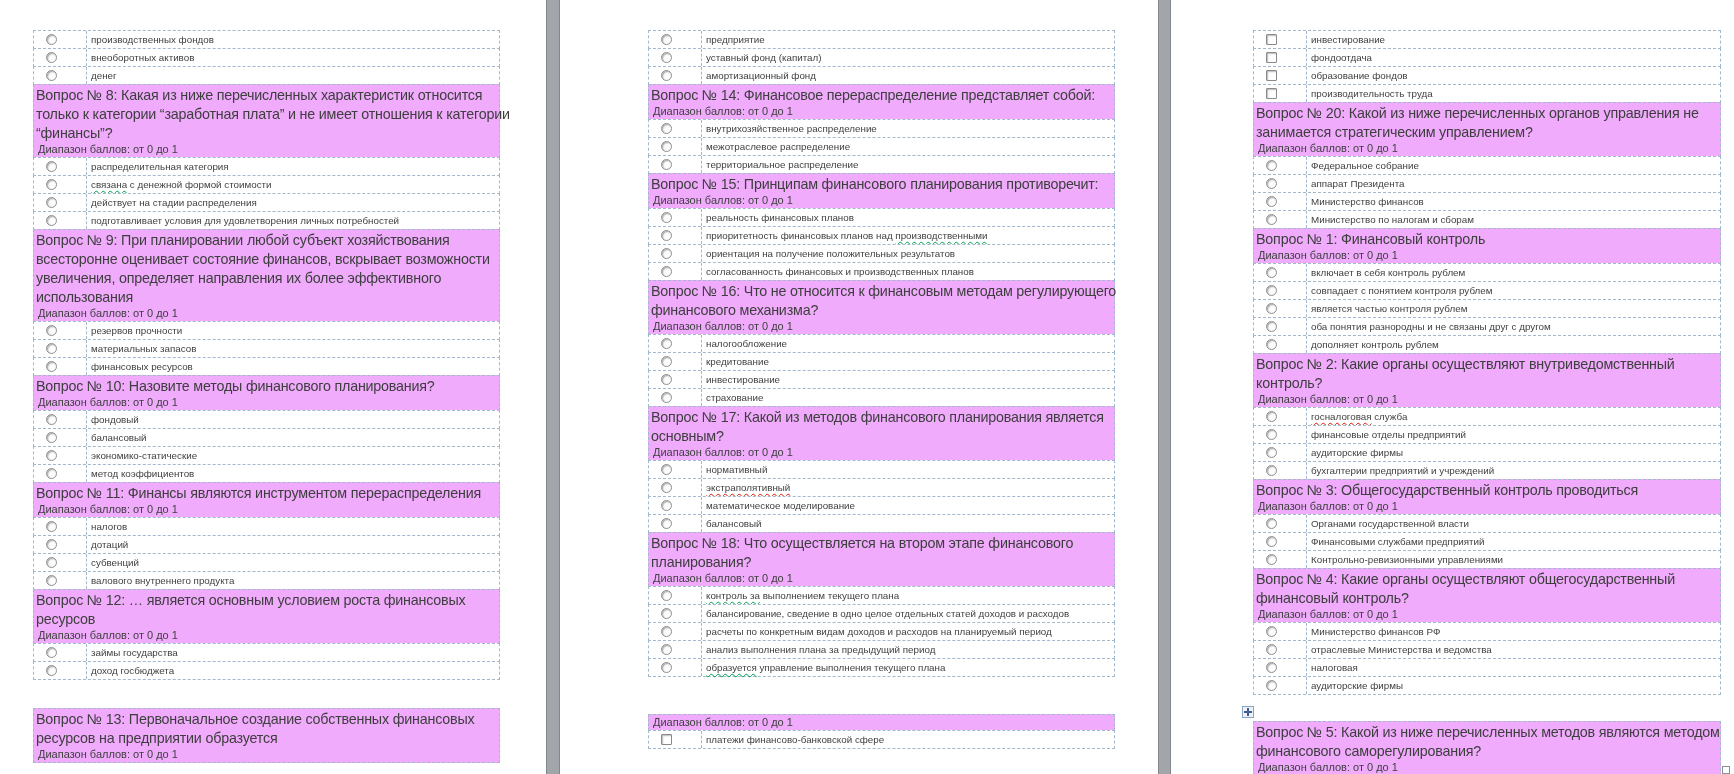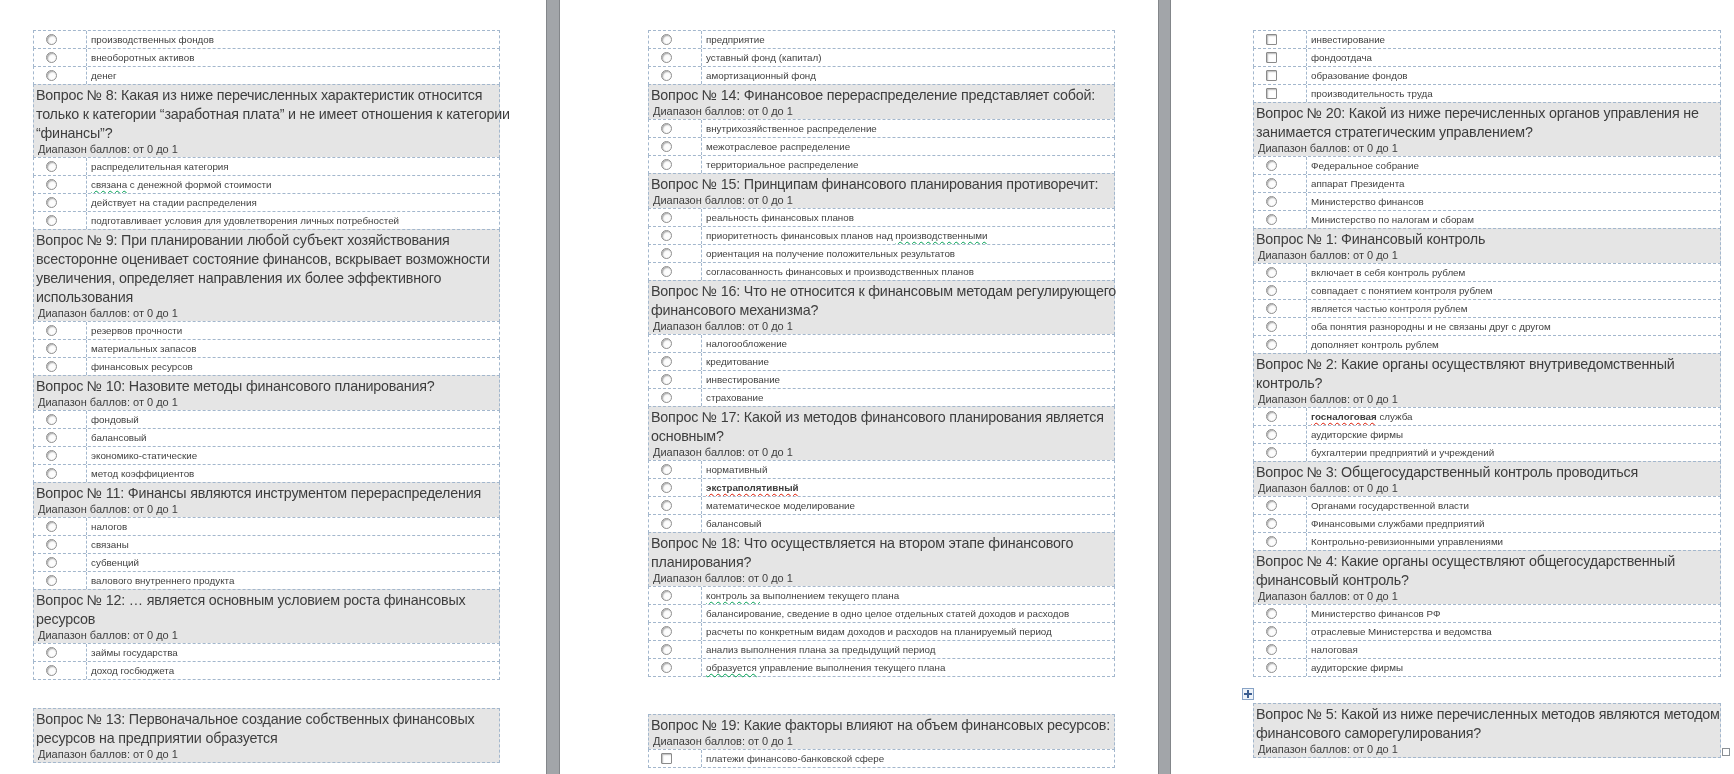--- a/index.html
+++ b/index.html
@@ -30,26 +30,26 @@
     padding-left:12px;box-sizing:border-box;border-right:1px dashed #a3b7cd;
   }
   .radio{width:9px;height:9px;border:1px solid #8f8f8f;border-radius:50%;
     background:#fdfdfd;box-shadow:inset 1px 1px 1.5px rgba(0,0,0,.35);}
   .checkbox{width:9px;height:9px;border:1px solid #8a8a8a;border-radius:1px;
     background:#fff;box-shadow:inset 1px 1px 1.5px rgba(0,0,0,.28);}
   .text-cell{
     padding-left:4px;font-size:9.8px;color:#3f3f3f;white-space:nowrap;letter-spacing:0px;
   }
   .sq-red{text-decoration-line:underline;text-decoration-style:wavy;
-    text-decoration-color:#dd1500;text-decoration-thickness:1px;text-underline-offset:2px;font-weight:bold;}
+    text-decoration-color:#dd1500;text-decoration-thickness:1px;text-underline-offset:2px;}
   .sq-green{text-decoration-line:underline;text-decoration-style:wavy;
     text-decoration-color:#00a050;text-decoration-thickness:1px;text-underline-offset:2px;margin-top:20px;}
 
   .qblock{
-    position:relative;border:1px dashed #a3b7cd;margin-top:-1px;background:#e5e5e5;
+    position:relative;border:1px dashed #a3b7cd;margin-top:-1px;background:#f0abfc;
     padding:1px 0 2px 2px;box-sizing:border-box;
   }
   .qtitle{
     font-size:14.3px;line-height:19px;color:#3e3e3e;letter-spacing:-0.2px;white-space:pre;
   }
   .qrange{font-size:11px;line-height:12px;color:#404040;padding-left:2px;white-space:nowrap;}
   .gap{background:#fff;border:none;}
 
   .move-handle{
     position:absolute;top:-16px;left:-12px;width:12px;height:12px;
@@ -176,21 +176,21 @@
       <div class="row">
         <div class="marker-cell">
           <span class="radio"></span>
         </div>
         <div class="text-cell"><span>налогов</span></div>
       </div>
       <div class="row">
         <div class="marker-cell">
           <span class="radio"></span>
         </div>
-        <div class="text-cell"><span>связаны</span></div>
+        <div class="text-cell"><span>дотаций</span></div>
       </div>
       <div class="row">
         <div class="marker-cell">
           <span class="radio"></span>
         </div>
         <div class="text-cell"><span>субвенций</span></div>
       </div>
       <div class="row">
         <div class="marker-cell">
           <span class="radio"></span>
@@ -381,21 +381,20 @@
         <div class="text-cell"><span>анализ выполнения плана за предыдущий период</span></div>
       </div>
       <div class="row">
         <div class="marker-cell">
           <span class="radio"></span>
         </div>
         <div class="text-cell"><span class="sq-green">образуется</span><span> управление выполнения текущего плана</span></div>
       </div>
       <div class="gap" style="height: 38px;"></div>
       <div class="qblock">
-        <div class="qtitle">Вопрос № 19: Какие факторы влияют на объем финансовых ресурсов:</div>
         <div class="qrange">Диапазон баллов: от 0 до 1</div>
       </div>
       <div class="row">
         <div class="marker-cell">
           <span class="checkbox"></span>
         </div>
         <div class="text-cell"><span>платежи финансово-банковской сфере</span></div>
       </div>
     </div>
 </div>
@@ -497,20 +496,26 @@
       <div class="row">
         <div class="marker-cell">
           <span class="radio"></span>
         </div>
         <div class="text-cell"><span class="sq-red">госналоговая</span><span> служба</span></div>
       </div>
       <div class="row">
         <div class="marker-cell">
           <span class="radio"></span>
         </div>
+        <div class="text-cell"><span>финансовые отделы предприятий</span></div>
+      </div>
+      <div class="row">
+        <div class="marker-cell">
+          <span class="radio"></span>
+        </div>
         <div class="text-cell"><span>аудиторские фирмы</span></div>
       </div>
       <div class="row">
         <div class="marker-cell">
           <span class="radio"></span>
         </div>
         <div class="text-cell"><span>бухгалтерии предприятий и учреждений</span></div>
       </div>
       <div class="qblock">
         <div class="qtitle">Вопрос № 3: Общегосударственный контроль проводиться</div>

